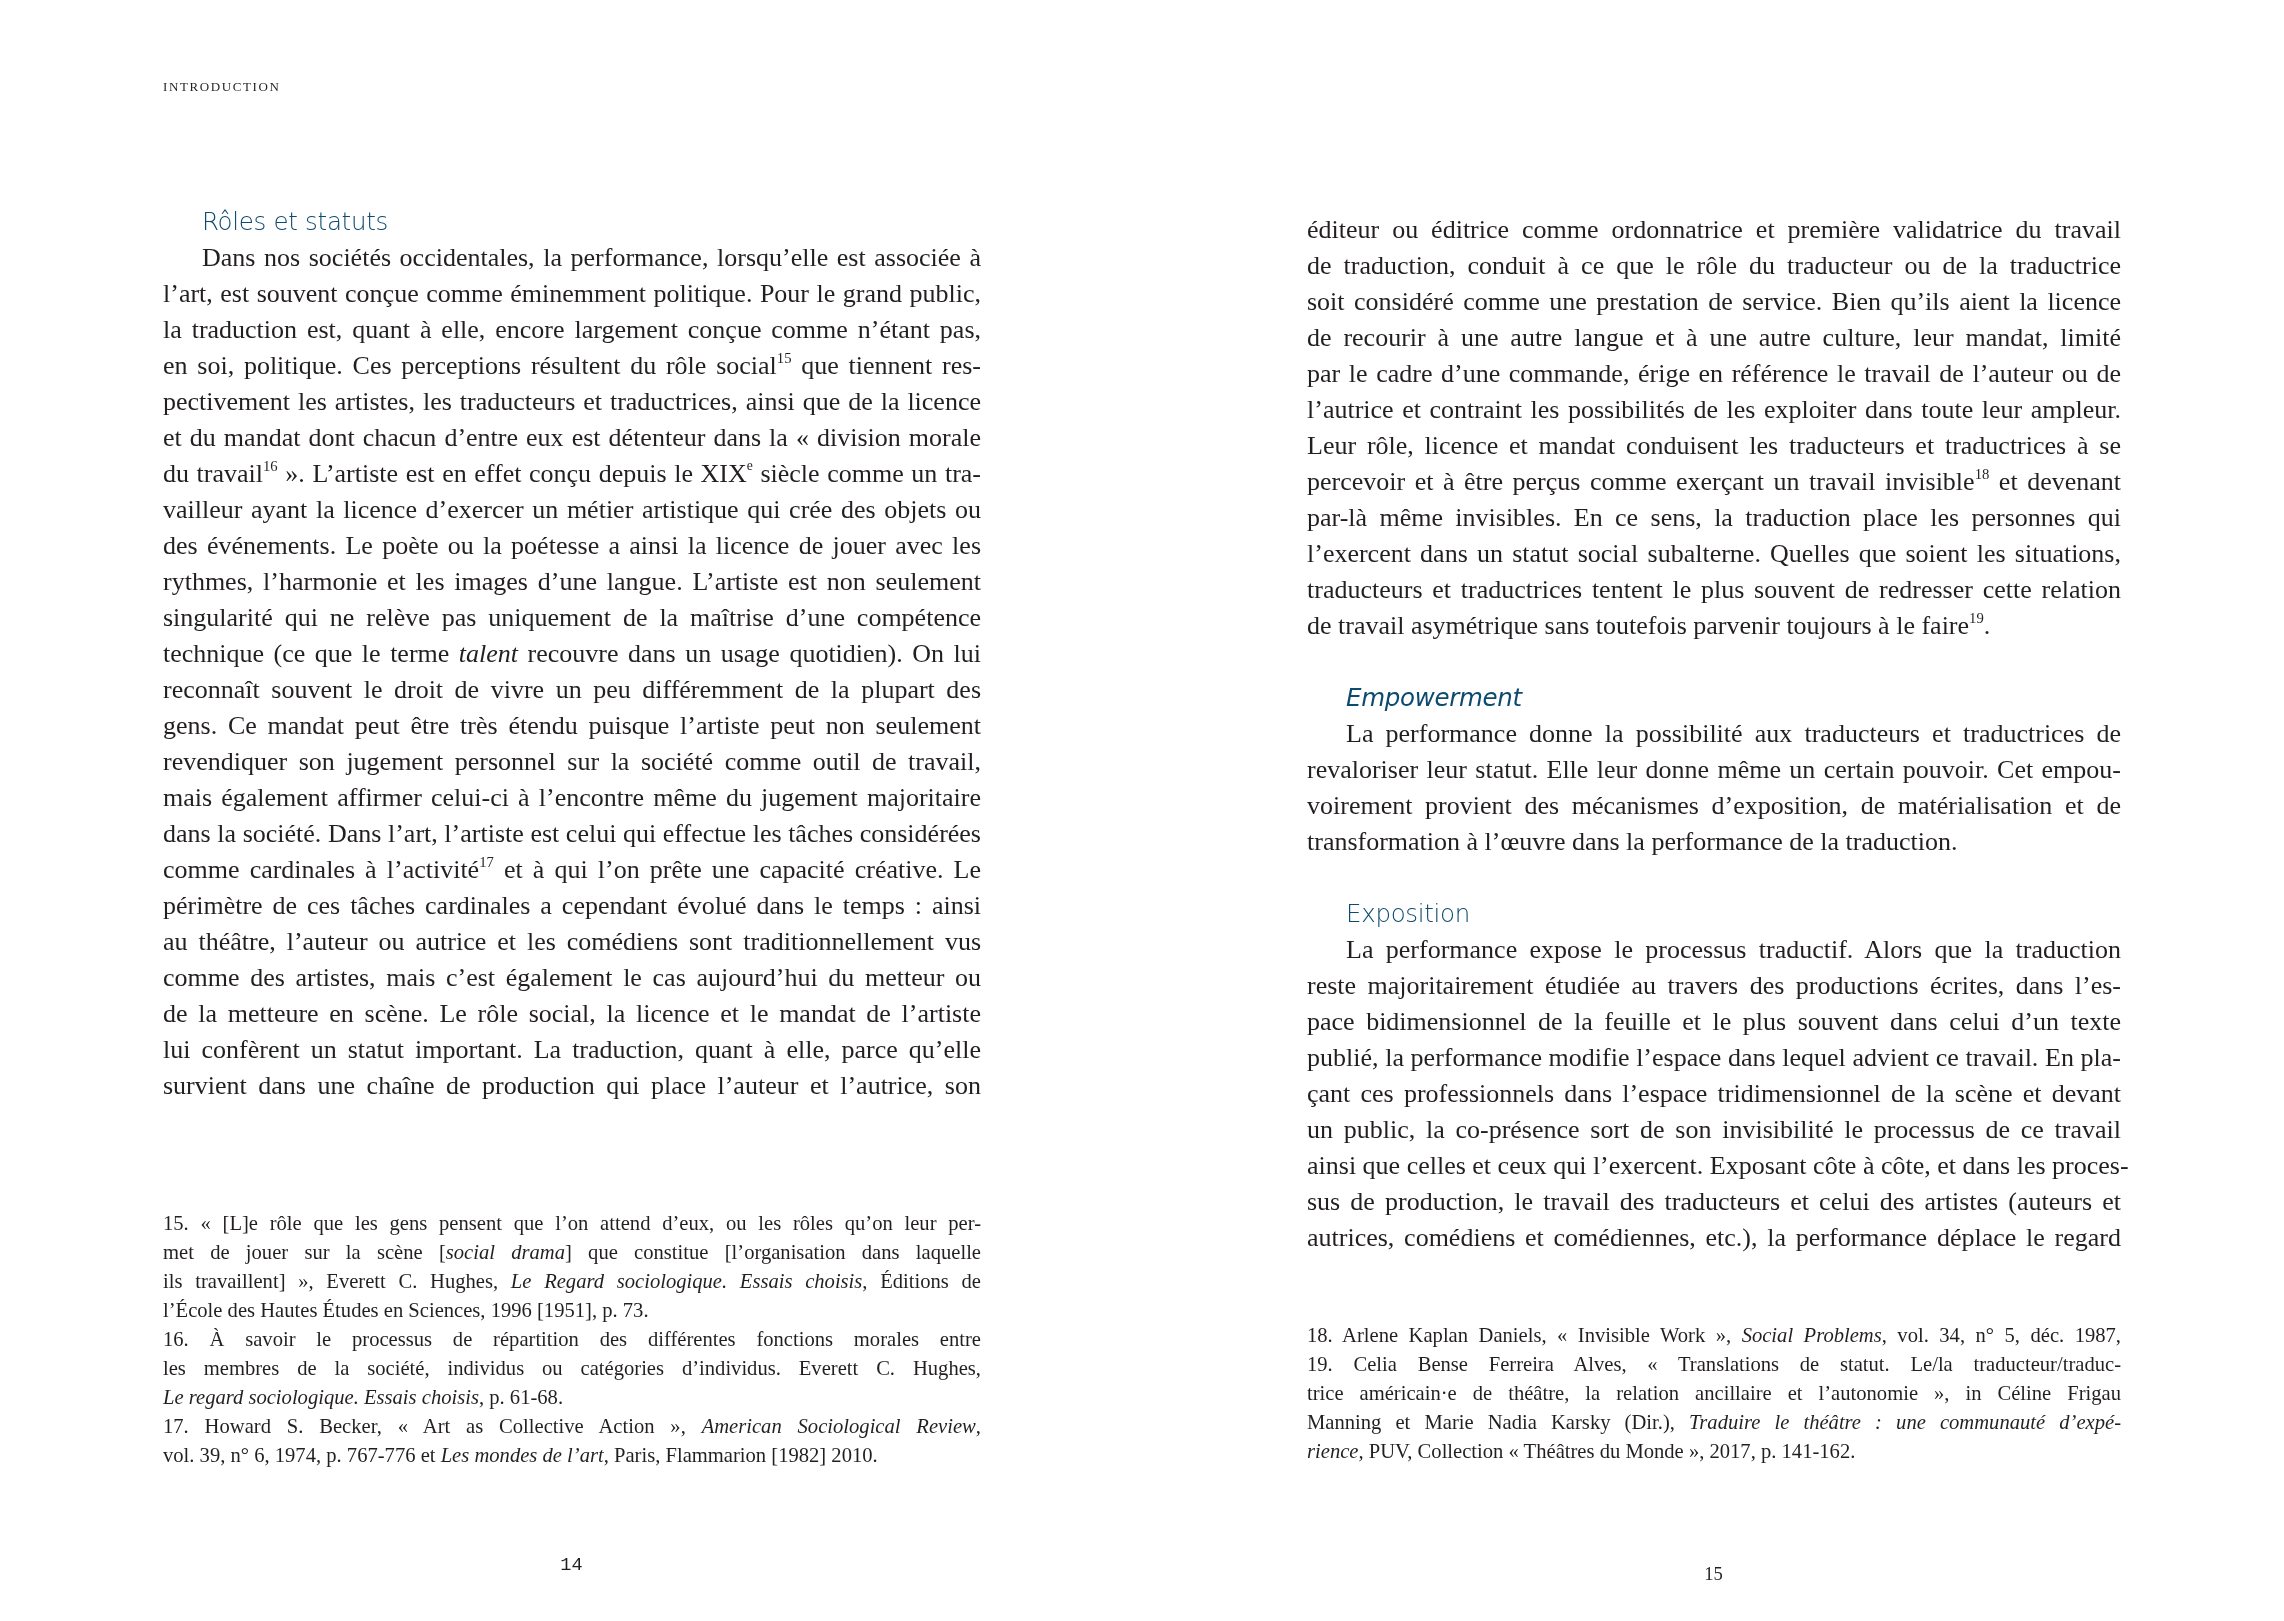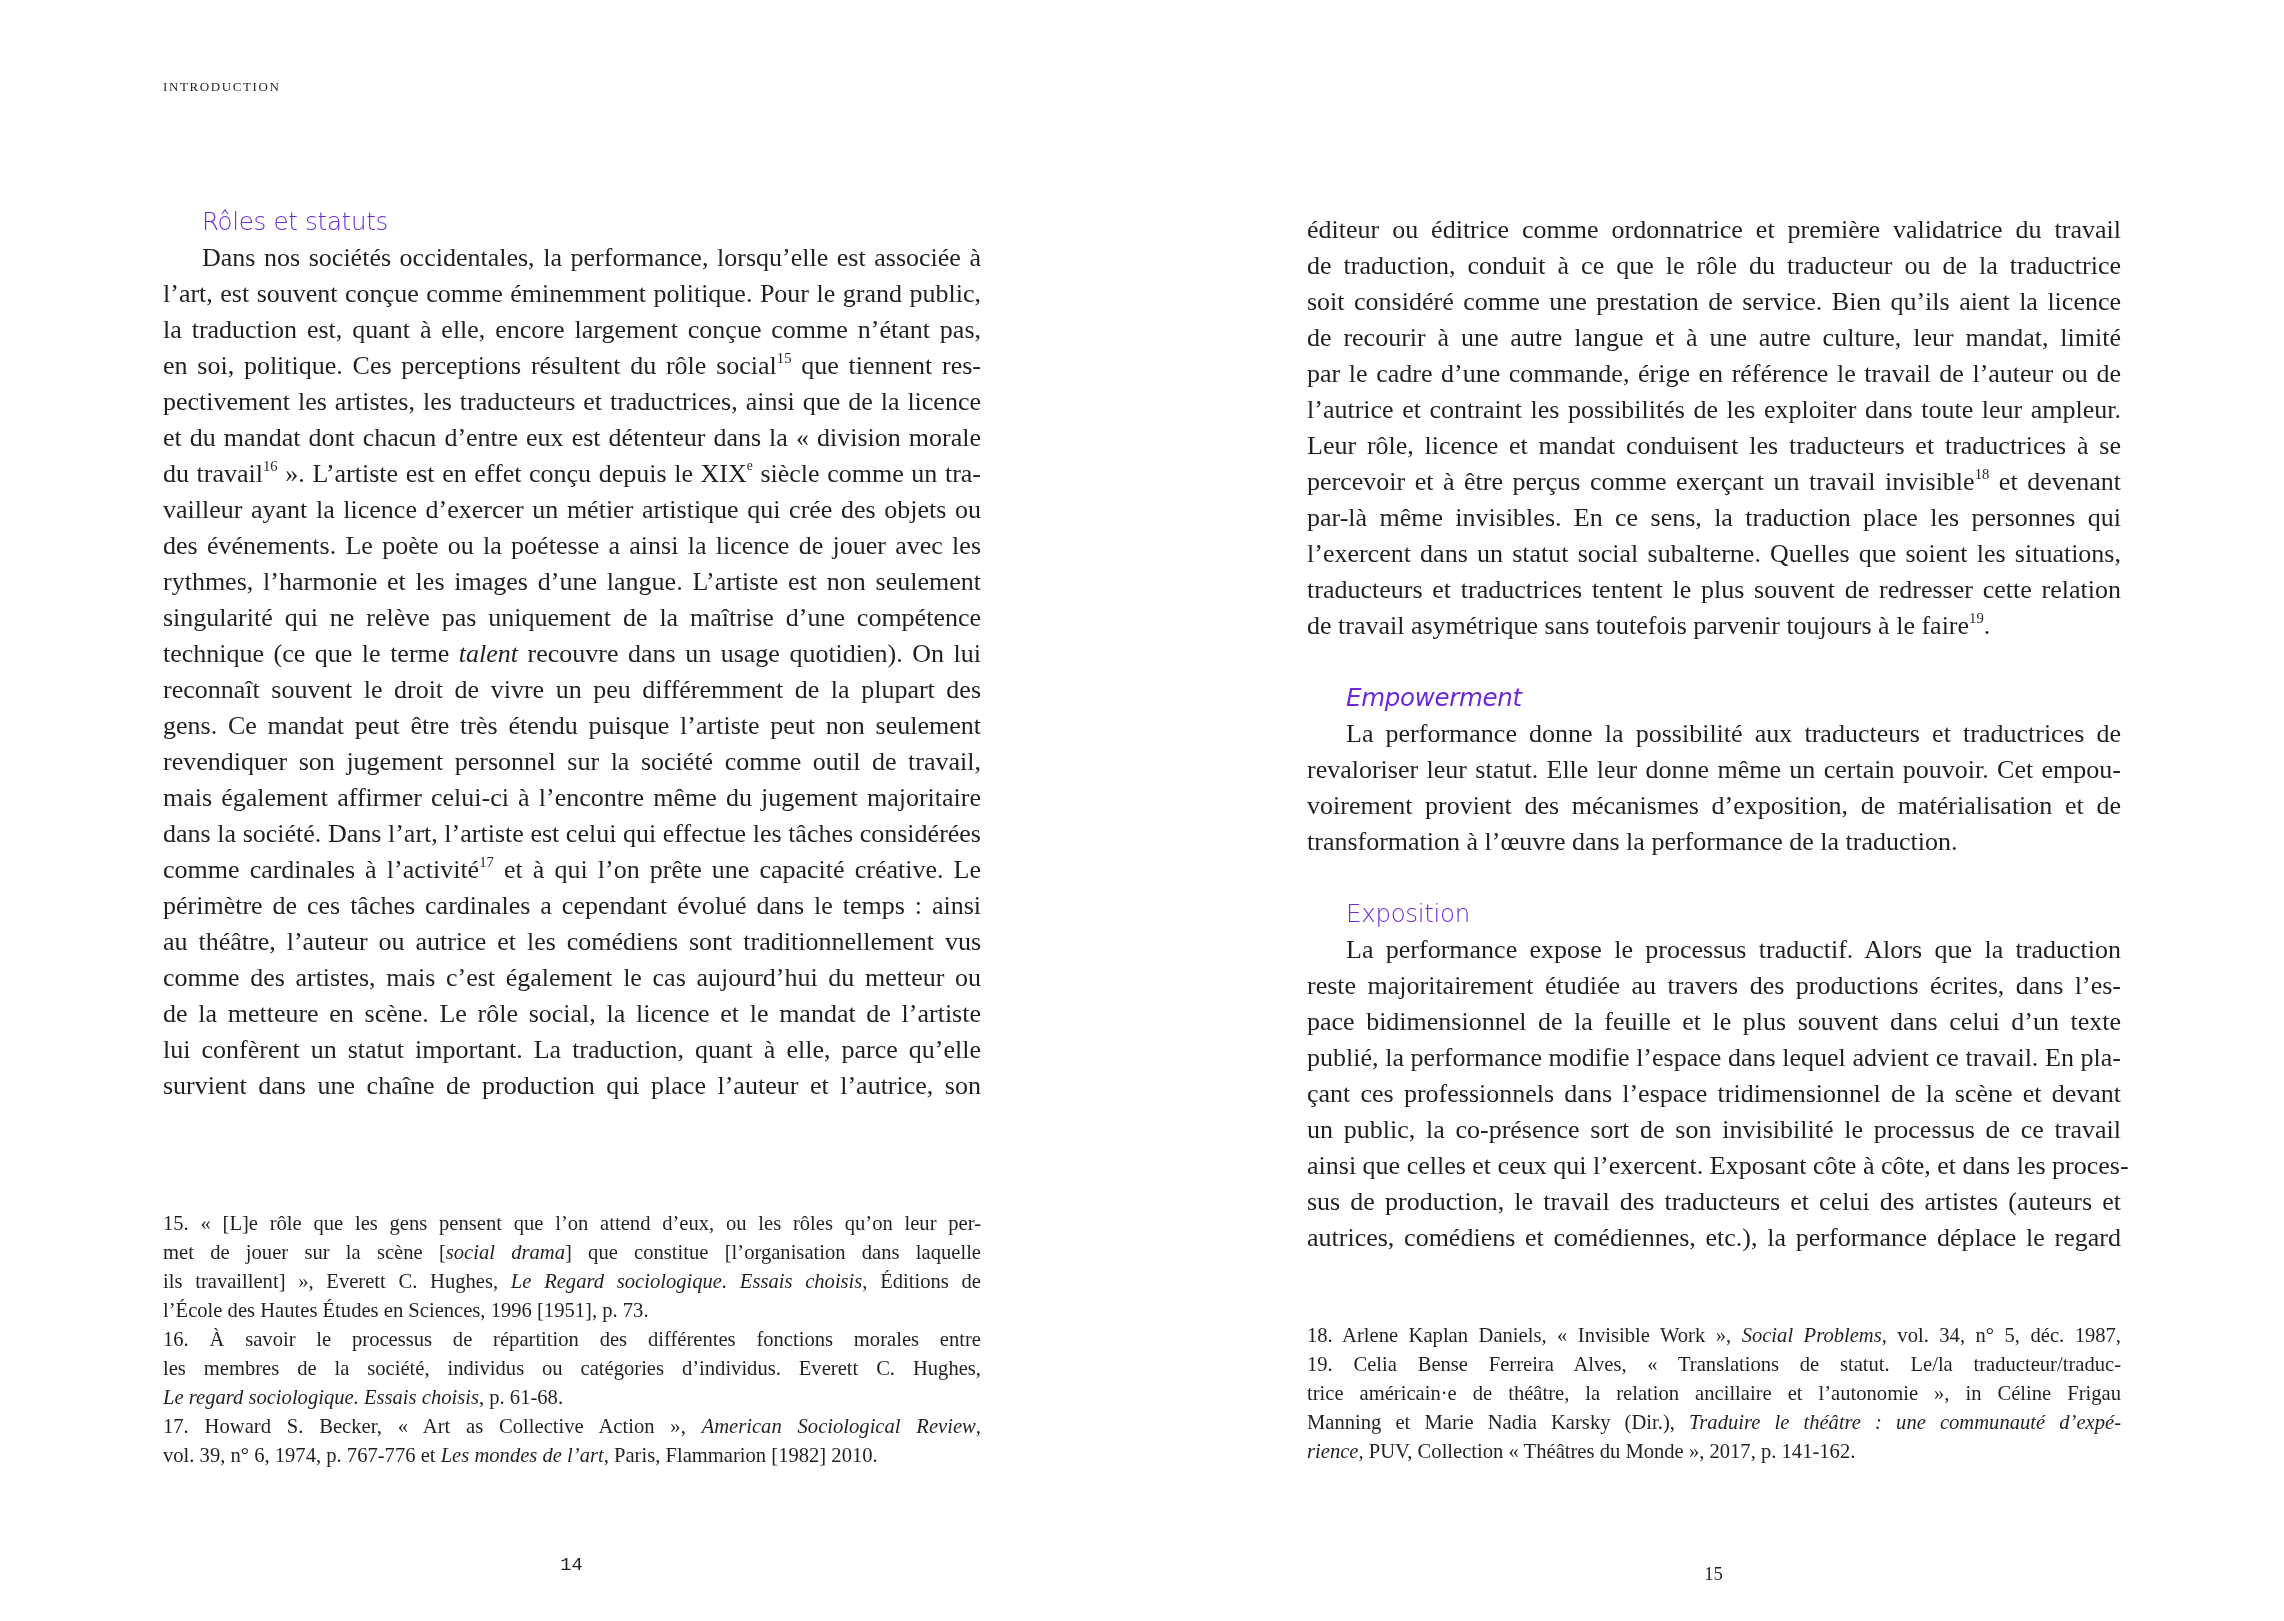--- a/index.html
+++ b/index.html
@@ -18,21 +18,21 @@
   .page-right .col.body { left: 164px; width: 814px; }
   .body { top: 204px; }
   .line {
     font-family: "Liberation Serif", serif; font-size: 26px; line-height: 36px; height: 36px;
     white-space: nowrap; text-align: justify; text-align-last: justify; overflow: visible;
   }
   .line.last { text-align-last: left; }
   .line.indent { padding-left: 39px; }
   .heading {
     font-family: "DejaVu Sans", sans-serif; font-size: 24.5px; line-height: 36px; height: 36px;
-    padding-left: 39px; font-weight: 300; letter-spacing: -0.3px; color: #6d28d9;
+    padding-left: 39px; font-weight: 300; letter-spacing: -0.3px; color: #0c4a6e;
   }
   .heading.italic { font-style: italic; }
   .gap { height: 36px; }
   sup.fn { font-size: 14.7px; vertical-align: 0; position: relative; top: -10.8px; line-height: 0; }
   sup.ord { font-size: 13.7px; vertical-align: 0; position: relative; top: -11.8px; line-height: 0; }
   i { font-style: italic; }
   .notes { position: absolute; }
   .page-left .notes { left: 163px; width: 818px; top: 1176px; margin-top: 33px; }
   .page-right .notes { left: 164px; width: 814px; top: 1313px; }
   .note-line {

